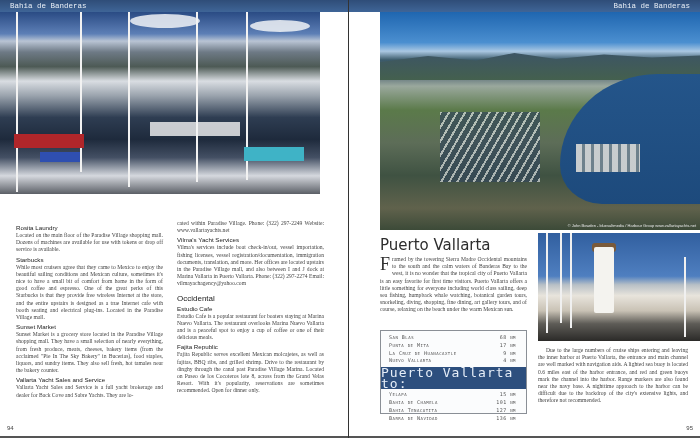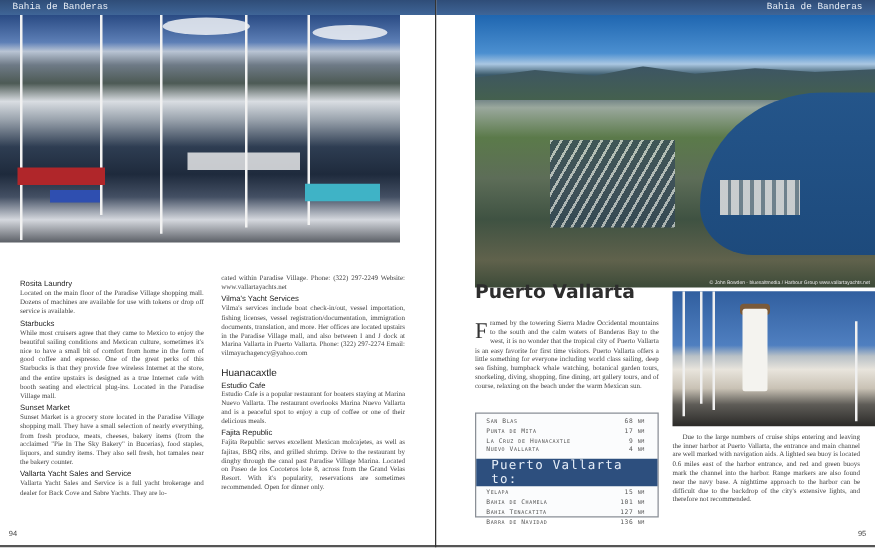--- a/index.html
+++ b/index.html
@@ -43,30 +43,30 @@
   .lighthouse-photo .mast { position: absolute; top: 0; width: 2px; background: #f0f0f0; }
 
   
   .col { position: absolute; font-size: 5.6px; line-height: 7.2px; text-align: justify; color: #444; }
   .col p { margin-bottom: 2px; }
   .col .h { font-family: "Liberation Sans", sans-serif; font-size: 6.2px; color: #222; margin-top: 2px; line-height: 8px; }
   .col .section { font-family: "Liberation Sans", sans-serif; font-size: 8px; color: #222; margin-top: 6px; line-height: 9px; }
   .col-1 { left: 16px; top: 222px; width: 147px; }
   .col-2 { left: 177px; top: 220px; width: 147px; }
 
-  .page-title { position: absolute; left: 380px; top: 224px; font-family: "DejaVu Sans", sans-serif; font-weight: bold; font-size: 15px; color: #2d2d2d; }
+  .page-title { position: absolute; left: 380px; top: 236px; font-family: "DejaVu Sans", sans-serif; font-weight: normal; font-size: 15px; color: #2d2d2d; }
   .intro { left: 380px; top: 256px; width: 147px; }
   .intro .dropcap { float: left; font-size: 18px; line-height: 14px; margin-right: 2px; margin-top: 1px; color: #333; }
   .harbor { left: 538px; top: 347px; width: 150px; text-indent: 8px; }
 
   
   .dist-box { position: absolute; left: 380px; top: 330px; width: 147px; height: 84px; border: 1px solid #8a8f96; background: #fbfcfd; }
   .dist-row { display: flex; justify-content: space-between; font-family: "DejaVu Sans Mono", monospace; font-size: 5px; line-height: 7.8px; color: #555; letter-spacing: 0.5px; padding: 0 10px 0 8px; font-variant: small-caps; }
   .dist-group { padding-top: 3px; }
-  .dist-banner { margin: 2px 0; background: #2d4f7e; color: #e6eef8; font-family: "DejaVu Sans Mono", monospace; font-size: 10px; line-height: 11px; padding-left: 12px; letter-spacing: 1px; }
+  .dist-banner { margin: 2px 0; background: #2d4f7e; color: #e6eef8; font-family: "DejaVu Sans Mono", monospace; font-size: 13px; line-height: 11px; padding-left: 0; letter-spacing: 1px; }
 
   .page-num { position: absolute; top: 425px; font-family: "Liberation Sans", sans-serif; font-size: 6px; color: #444; }
   .pn-left { left: 7px; }
   .pn-right { right: 7px; }
 </style>
 </head>
 <body>
 
 <div class="spread">
 
@@ -101,21 +101,21 @@
     <div class="h">Sunset Market</div>
     <p>Sunset Market is a grocery store located in the Paradise Village shopping mall. They have a small selection of nearly everything, from fresh produce, meats, cheeses, bakery items (from the acclaimed "Pie In The Sky Bakery" in Bucerias), food staples, liquors, and sundry items. They also sell fresh, hot tamales near the bakery counter.</p>
     <div class="h">Vallarta Yacht Sales and Service</div>
     <p>Vallarta Yacht Sales and Service is a full yacht brokerage and dealer for Back Cove and Sabre Yachts. They are lo-</p>
   </div>
 
   <div class="col col-2">
     <p>cated within Paradise Village. Phone: (322) 297-2249 Website: www.vallartayachts.net</p>
     <div class="h">Vilma's Yacht Services</div>
     <p>Vilma's services include boat check-in/out, vessel importation, fishing licenses, vessel registration/documentation, immigration documents, translation, and more. Her offices are located upstairs in the Paradise Village mall, and also between I and J dock at Marina Vallarta in Puerto Vallarta. Phone: (322) 297-2274 Email: vilmayachagency@yahoo.com</p>
-    <div class="section">Huanacaxtle</div>
+    <div class="section">Occidental</div>
     <div class="h">Estudio Cafe</div>
     <p>Estudio Cafe is a popular restaurant for boaters staying at Marina Nuevo Vallarta. The restaurant overlooks Marina Nuevo Vallarta and is a peaceful spot to enjoy a cup of coffee or one of their delicious meals.</p>
     <div class="h">Fajita Republic</div>
     <p>Fajita Republic serves excellent Mexican molcajetes, as well as fajitas, BBQ ribs, and grilled shrimp. Drive to the restaurant by dinghy through the canal past Paradise Village Marina. Located on Paseo de los Cocoteros lote 8, across from the Grand Velas Resort. With it's popularity, reservations are sometimes recommended. Open for dinner only.</p>
   </div>
 
   <div class="page-num pn-left">94</div>
 
   <div class="photo aerial-photo">
     <div class="mountains"></div>

